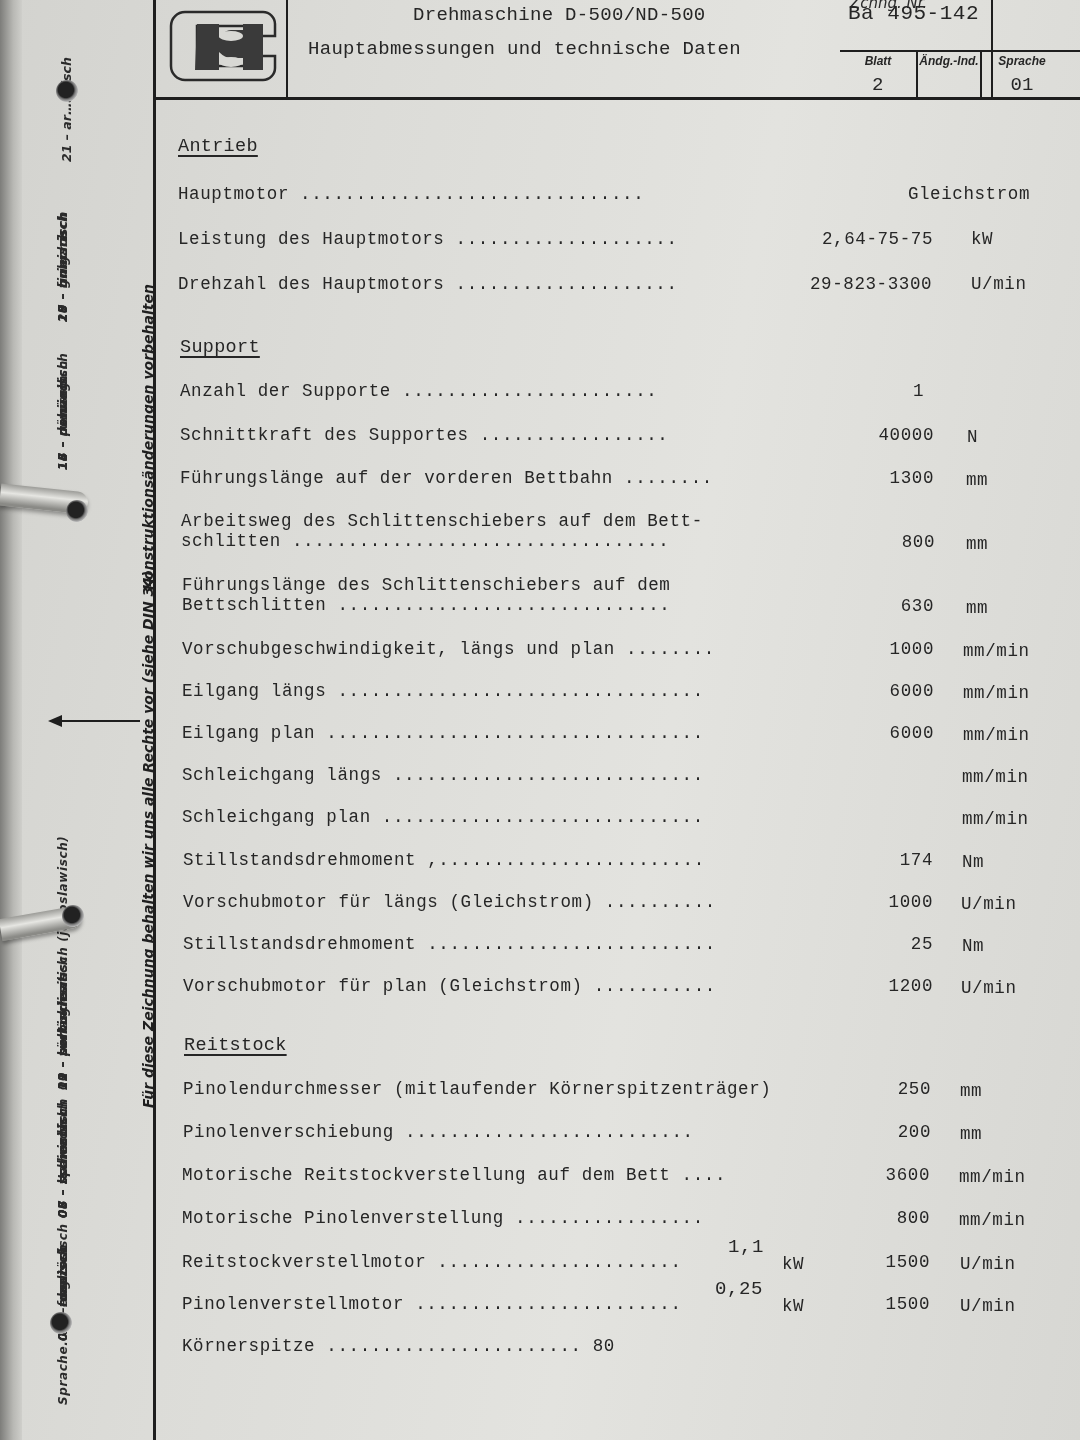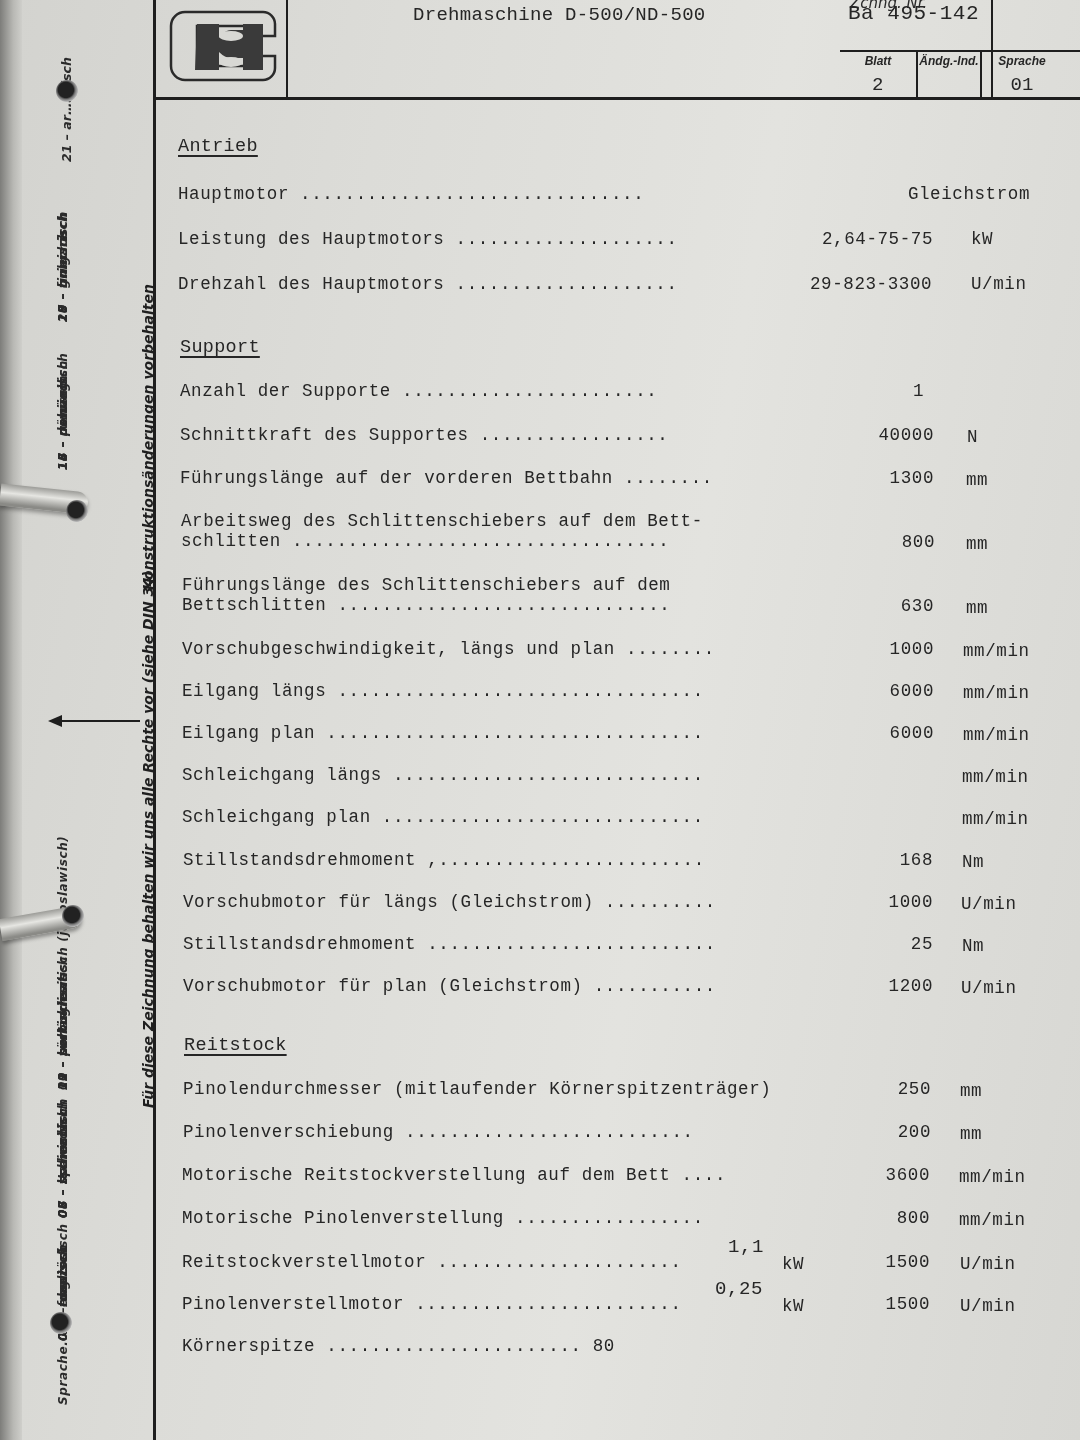--- a/index.html
+++ b/index.html
@@ -168,20 +168,21 @@
     <div class="tb-logo">
       <svg width="110" height="76" viewBox="0 0 110 76" style="position:absolute; left:14px; top:8px;">
         <path d="M18 4 H96 A12 12 0 0 1 108 16 V28 H92 V18 H30 V58 H92 V48 H108 V60 A12 12 0 0 1 96 72 H18 A14 14 0 0 1 4 58 V18 A14 14 0 0 1 18 4 Z" fill="none" stroke="#2a2a2a" stroke-width="2.5"></path>
         <path d="M30 16 H52 V30 Q58 22 64 22 H76 V16 H96 V62 H76 V50 H64 Q58 50 52 44 V62 H28 Z" fill="#3a3a3a"></path>
         <ellipse cx="64" cy="28" rx="12" ry="5" fill="#d8d8d4"></ellipse>
         <ellipse cx="64" cy="54" rx="12" ry="5" fill="#d8d8d4"></ellipse>
       </svg>
     </div>
     <div class="tb-title">
       <div class="t1">Drehmaschine D-500/ND-500</div>
+      <div class="t2">Hauptabmessungen und technische Daten</div>
     </div>
   </div>
   <div class="zchng-label">Zchng. Nr.</div>
   <div class="zchng-value">Ba 495-142</div>
   <div class="meta-row">
     <div class="meta-cell blatt" style="width:78px;">
       <div class="lbl">Blatt</div>
       <div class="val">2</div>
     </div>
     <div class="meta-cell" style="width:64px;">
@@ -259,21 +260,21 @@
     <div class="row" style="left:182px; top:765px; width:880px;">
       <span class="label">Schleichgang längs ............................</span>
       <span class="unit" style="left:780px;">mm/min</span>
     </div>
     <div class="row" style="left:182px; top:807px; width:880px;">
       <span class="label">Schleichgang plan .............................</span>
       <span class="unit" style="left:780px;">mm/min</span>
     </div>
     <div class="row" style="left:183px; top:850px; width:880px;">
       <span class="label">Stillstandsdrehmoment ,........................</span>
-      <span class="value" style="right:130px;">168</span>
+      <span class="value" style="right:130px;">174</span>
       <span class="unit" style="left:779px;">Nm</span>
     </div>
     <div class="row" style="left:183px; top:892px; width:880px;">
       <span class="label">Vorschubmotor für längs (Gleichstrom) ..........</span>
       <span class="value" style="right:130px;">1000</span>
       <span class="unit" style="left:778px;">U/min</span>
     </div>
     <div class="row" style="left:183px; top:934px; width:880px;">
       <span class="label">Stillstandsdrehmoment ..........................</span>
       <span class="value" style="right:130px;">25</span>

